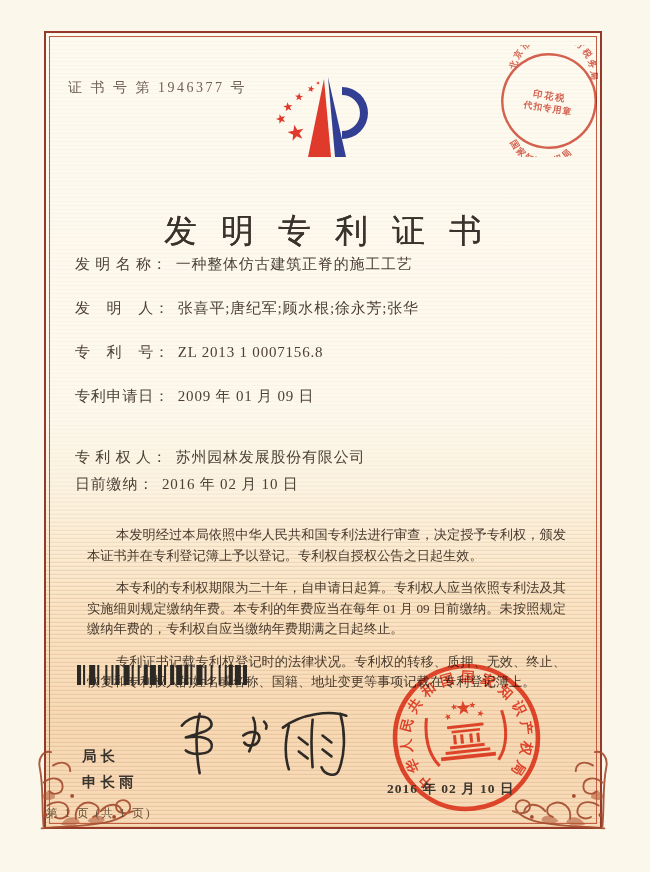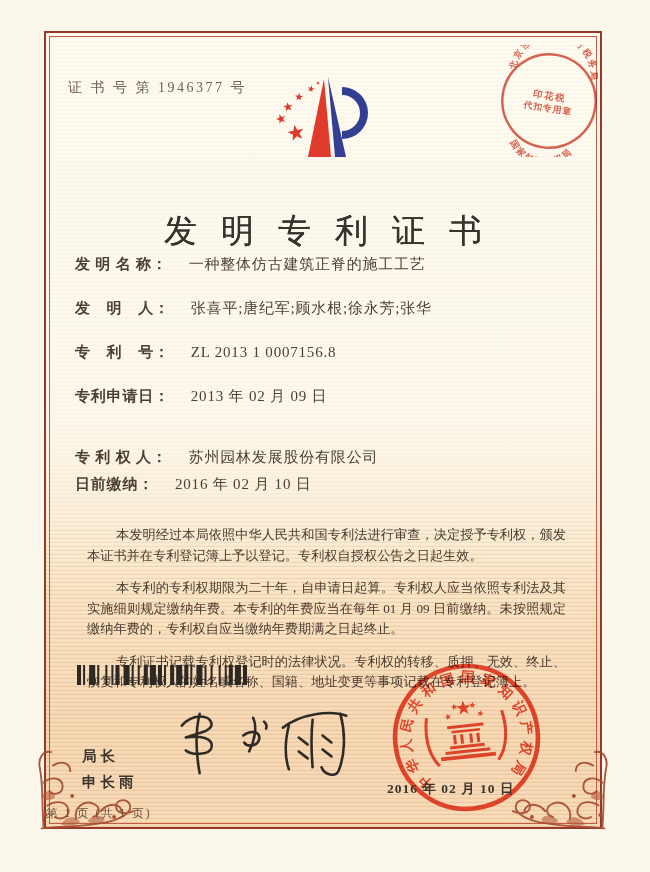--- a/index.html
+++ b/index.html
@@ -32,21 +32,21 @@
   .logo { position:absolute; left:222px; top:42px; width:135px; height:97px; }
   .tax-stamp { position:absolute; left:447px; top:12px; width:112px; height:112px;
                opacity:.85; mix-blend-mode:multiply; }
   .title {
     position:absolute; top:135px; left:0; right:0; text-align:center;
     font-size:33px; color:#39332d; letter-spacing:24px; padding-left:24px;
     text-shadow:0 0 .5px #39332d;
     margin-top:41px;
   }
   .field { position:absolute; left:29px; font-size:15px; color:#4c3f35; letter-spacing:.8px; white-space:nowrap; }
-  .field .field-label { margin-right:21px;font-weight:bold; }
+  .field .field-label { margin-right:8px; }
   .f1{top:222px} .f2{top:266px} .f3{top:310px} .f4{top:354px} .f5{top:415px} .f6{top:442px}
   .body-text {
     position:absolute; left:29px; top:480px; width:503px;
     font-size:13.2px; line-height:20.5px; color:#483a2d; text-align:justify;
   }
   .body-text p { margin:12px; text-indent:2.2em; }
   .barcode { position:absolute; left:31px; top:632px; width:170px; height:20px; }
   .signer { position:absolute; left:36px; top:710px; font-family:"Liberation Sans","DejaVu Sans",sans-serif;
             font-size:14.5px; font-weight:700; color:#3a352e; letter-spacing:4px; line-height:26px; }
   .signature { position:absolute; left:116px; top:662px; width:218px; height:96px; }
@@ -142,21 +142,21 @@
   <div class="field f1">
     <span class="field-label">发 明 名 称：</span><span class="field-value">一种整体仿古建筑正脊的施工工艺</span>
   </div>
   <div class="field f2">
     <span class="field-label">发　明　人：</span><span class="field-value">张喜平;唐纪军;顾水根;徐永芳;张华</span>
   </div>
   <div class="field f3">
     <span class="field-label">专　利　号：</span><span class="field-value">ZL 2013 1 0007156.8</span>
   </div>
   <div class="field f4">
-    <span class="field-label">专利申请日：</span><span class="field-value">2013 年 02 月 09 日</span>
+    <span class="field-label">专利申请日：</span><span class="field-value">2009 年 01 月 09 日</span>
   </div>
   <div class="field f5">
     <span class="field-label">专 利 权 人：</span><span class="field-value">苏州园林发展股份有限公司</span>
   </div>
   <div class="field f6">
     <span class="field-label">日前缴纳：</span><span class="field-value">2016 年 02 月 10 日</span>
   </div>
 
   <div class="body-text">
     <p>本发明经过本局依照中华人民共和国专利法进行审查，决定授予专利权，颁发本证书并在专利登记簿上予以登记。专利权自授权公告之日起生效。</p>

